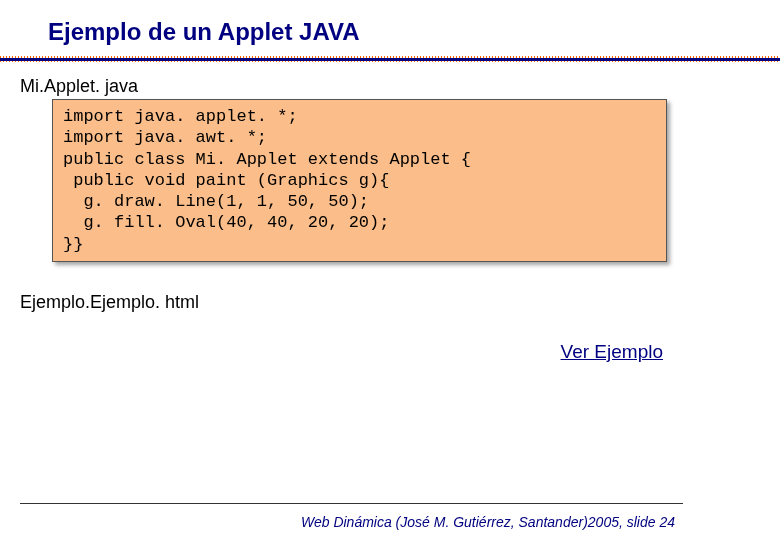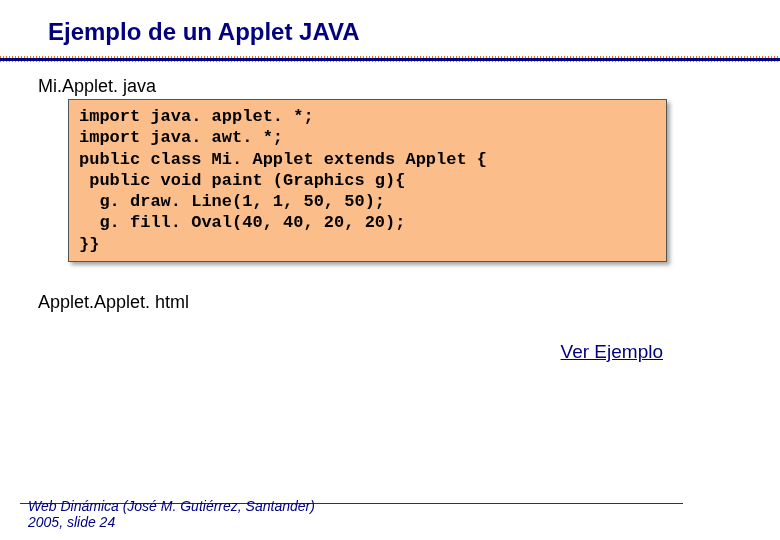--- a/index.html
+++ b/index.html
@@ -43,32 +43,32 @@
   .divider-blue {
     position: absolute;
     left: 0; right: 0;
     top: 2px;
     height: 3px;
     background: #000080;
   }
   .file-label {
     font-size: 18px;
     color: #000;
-    padding-left: 38px;
+    padding-left: 20px;
     margin-bottom: 2px;
   }
   .code-block {
-    margin: 0 36px 0 68px;
+    margin: 0 36px 0 52px;
     background: #fbbe8a;
     border: 1px solid #555;
     box-shadow: 3px 3px 4px rgba(0,0,0,0.35);
     padding: 6px 10px 6px 10px;
     font-family: "Courier New", Courier, monospace;
     font-size: 17px;
-    font-weight: bold;
+    font-weight: normal;
     line-height: 1.25;
     color: #000;
     white-space: pre;
     overflow: hidden;
   }
   .spacer { height: 30px; }
   .link-row {
     text-align: right;
     padding-right: 40px;
     margin-top: 28px;
@@ -84,26 +84,25 @@
     right: 20px;
     bottom: 36px;
     height: 1px;
     background: #333;
   }
   .footer {
     position: absolute;
     left: 0; right: 0;
     bottom: 10px;
     display: flex;
-    justify-content: center;
+    justify-content: flex-end;
     padding: 0 28px;
     font-size: 14px;
     font-style: italic;
     color: #000080;
-    flex-direction: column;
   }
 </style>
 </head>
 <body>
 
 <div class="slide">
 
   <div class="title">Ejemplo de un Applet JAVA</div>
 
   <div class="divider">
@@ -115,21 +114,21 @@
   <div class="code-block">import java. applet. *;
 import java. awt. *;
 public class Mi. Applet extends Applet {
  public void paint (Graphics g){
   g. draw. Line(1, 1, 50, 50);
   g. fill. Oval(40, 40, 20, 20);
 }}</div>
 
   <div class="spacer"></div>
 
-  <div class="file-label">Applet.Applet. html</div>
+  <div class="file-label">Ejemplo.Ejemplo. html</div>
 
   <div class="link-row">
     <a class="link">Ver Ejemplo</a>
   </div>
 
   <div class="footer-rule"></div>
   <div class="footer">
     <span>Web Dinámica (José M. Gutiérrez, Santander)</span>
     <span>2005, slide 24</span>
   </div>

